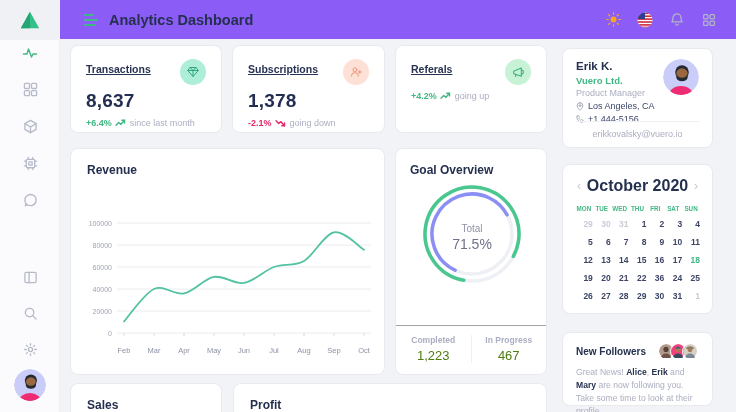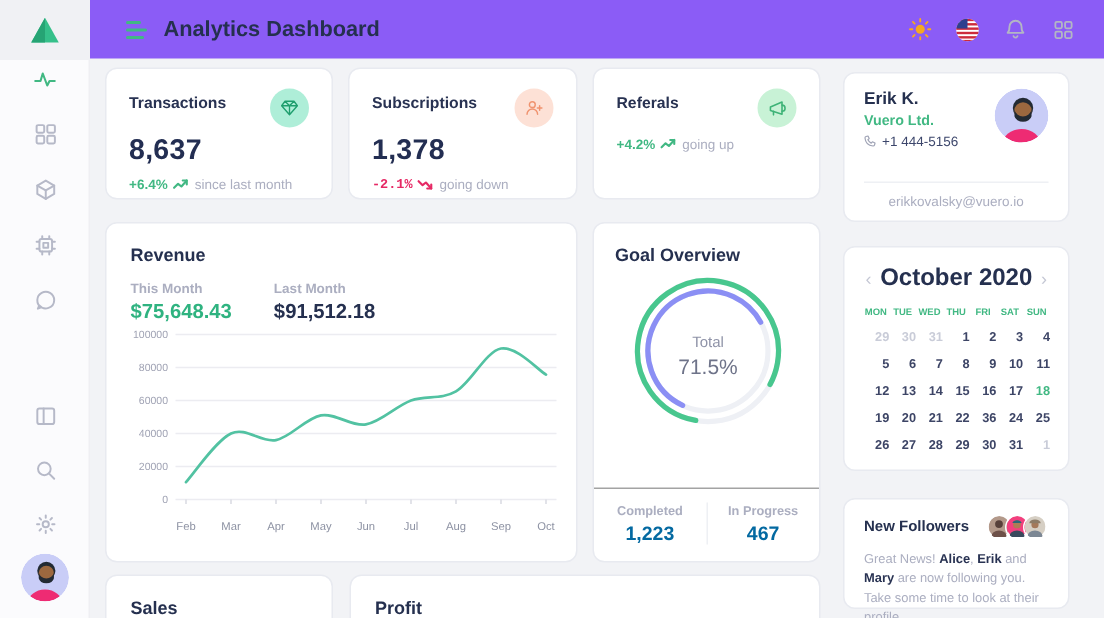--- a/index.html
+++ b/index.html
@@ -26,26 +26,26 @@
   .header-right { margin-left:auto; margin-right:19px; display:flex; align-items:center; gap:16px; }
   .hicon { width:16px; height:16px; display:flex; align-items:center; justify-content:center; cursor:pointer; }
   .hicon svg { stroke:#b3b6c4; fill:none; stroke-width:1.4; stroke-linecap:round; stroke-linejoin:round; }
 
   
   .card { position:absolute; background:#fff; border:1px solid #e8eaf0; border-radius:8px; }
 
   
   .stat { height:88px; top:45px; padding:13px 15px; }
   .stat-head { display:flex; align-items:flex-start; justify-content:space-between; }
-  .stat-label { font-size:10.5px; font-weight:700; color:#283252; padding-top:4px; }
+  .stat-label { font-size:10.5px; font-weight:700; color:#283252; padding-top:4px;text-decoration:underline; }
   .stat-bubble { width:26px; height:26px; border-radius:50%; display:flex; align-items:center; justify-content:center; }
   .stat-value { font-size:19px; font-weight:800; color:#232e52; margin-top:5px; letter-spacing:.2px; }
   .stat-foot { margin-top:6px; font-size:9px; color:#abaec0; display:flex; align-items:center; gap:4px; }
   .stat-delta { font-weight:700; display:flex; align-items:center; gap:3px; }
-  .stat-delta.up { color:#41b883; } .stat-delta.down { color:#e62965;font-family:Liberation Mono, monospace; }
+  .stat-delta.up { color:#41b883; } .stat-delta.down { color:#e62965; }
   .stat-delta svg { stroke:currentColor; fill:none; stroke-width:1.6; stroke-linecap:round; stroke-linejoin:round; }
   .stat-delta.down svg { transform:scaleY(-1); }
 
   
   .rev-card { left:70px; top:148px; width:315px; height:227px; padding:14px 16px; }
   .card-title { font-size:12px; font-weight:700; color:#25304f; }
   .rev-cols { display:flex; gap:28px; margin-top:10px; }
   .rev-col .lbl { font-size:9px; font-weight:600; color:#abaec0; }
   .rev-col .val { font-size:13.5px; font-weight:800; margin-top:3px; }
   .rev-col .val.green { color:#2fb380; } .rev-col .val.dark { color:#25304f; }
@@ -54,21 +54,21 @@
   
   .goal-card { left:395px; top:148px; width:152px; height:227px; padding:14px; }
   .gauge-wrap { position:absolute; left:21px; top:30px; }
   .gauge-center { position:absolute; left:0; top:74px; width:152px; text-align:center; pointer-events:none; }
   .gauge-center .t1 { font-size:10px; color:#8f93a8; }
   .gauge-center .t2 { font-size:14px; color:#6e7389; margin-top:2px; }
   .goal-foot { position:absolute; left:0; bottom:0; width:100%; border-top:1px solid #a3a3a3; display:flex; padding:9px 0 11px; }
   .goal-cell { flex:1; text-align:center; }
   .goal-cell:first-child { border-right:1px solid #eef0f4; }
   .goal-cell .lbl { font-size:8.5px; font-weight:600; color:#abaec0; }
-  .goal-cell .val { font-size:13px; font-weight:700; color:#0369a1; margin-top:3px; }
+  .goal-cell .val { font-size:13px; font-weight:400; color:#4d7c0f; margin-top:3px; }
 
   
   .profile-card { left:562px; top:48px; width:151px; height:100px; padding:11px 13px; }
   .pr-name { font-size:11.5px; font-weight:700; color:#25304f; }
   .pr-company { font-size:9.5px; font-weight:700; color:#41b883; margin-top:3px; }
   .pr-role { font-size:9px; color:#abaec0; margin-top:2px; }
   .pr-row { display:flex; align-items:center; gap:4px; margin-top:3px; font-size:9px; color:#3c466b; }
   .pr-row svg { stroke:#9fa3b5; fill:none; stroke-width:1.2; stroke-linecap:round; stroke-linejoin:round; }
   .pr-avatar { position:absolute; right:13px; top:10px; width:36px; height:36px; border-radius:50%; overflow:hidden; }
   .pr-div { position:absolute; left:13px; right:13px; top:72px; border-top:1px solid #eef0f4; }
@@ -317,30 +317,20 @@
           <polyline points="1,7 4,4 6.5,6 10.5,1.5"></polyline>
           <polyline points="7.5,1.5 10.5,1.5 10.5,4.5"></polyline>
         </svg>
     </span>
     <span>going up</span>
   </div>
 </div>
 
 <div class="card rev-card">
   <div class="card-title">Revenue</div>
-  <div class="rev-cols">
-    <div class="rev-col">
-      <div class="lbl">This Month</div>
-      <div class="val green">$75,648.43</div>
-    </div>
-    <div class="rev-col">
-      <div class="lbl">Last Month</div>
-      <div class="val dark">$91,512.18</div>
-    </div>
-  </div>
   <svg id="revchart" class="rev-chart" width="298" height="150" viewBox="0 0 298 150">
       <line x1="38" y1="118" x2="292" y2="118" stroke="#ececf1" stroke-width="1"></line>
       <text x="33" y="120.5" text-anchor="end" font-size="7" fill="#a0a3b4" class="chart-txt">0</text>
       <line x1="38" y1="96" x2="292" y2="96" stroke="#ececf1" stroke-width="1"></line>
       <text x="33" y="98.5" text-anchor="end" font-size="7" fill="#a0a3b4" class="chart-txt">20000</text>
       <line x1="38" y1="74" x2="292" y2="74" stroke="#ececf1" stroke-width="1"></line>
       <text x="33" y="76.5" text-anchor="end" font-size="7" fill="#a0a3b4" class="chart-txt">40000</text>
       <line x1="38" y1="52" x2="292" y2="52" stroke="#ececf1" stroke-width="1"></line>
       <text x="33" y="54.5" text-anchor="end" font-size="7" fill="#a0a3b4" class="chart-txt">60000</text>
       <line x1="38" y1="30" x2="292" y2="30" stroke="#ececf1" stroke-width="1"></line>
@@ -389,20 +379,28 @@
     <div class="goal-cell">
       <div class="lbl">In Progress</div>
       <div class="val">467</div>
     </div>
   </div>
 </div>
 
 <div class="card profile-card">
   <div class="pr-name">Erik K.</div>
   <div class="pr-company">Vuero Ltd.</div>
+  <div class="pr-role">Product Manager</div>
+  <div class="pr-row">
+    <svg width="8" height="9" viewBox="0 0 10 12">
+        <path d="M5 1 a3.8 3.8 0 0 1 3.8 3.8 C8.8 7.6 5 11 5 11 S1.2 7.6 1.2 4.8 A3.8 3.8 0 0 1 5 1 Z"></path>
+        <circle cx="5" cy="4.8" r="1.3"></circle>
+      </svg>
+    <span>Los Angeles, CA</span>
+  </div>
   <div class="pr-row">
     <svg width="8" height="8" viewBox="0 0 12 12">
         <path d="M2 1.5 L4 1 L5.2 3.6 L3.9 4.8 A7 7 0 0 0 7.2 8.1 L8.4 6.8 L11 8 L10.5 10 A1.5 1.5 0 0 1 9 11 C4.5 10.6 1.4 7.5 1 3 A1.5 1.5 0 0 1 2 1.5 Z"></path>
       </svg>
     <span>+1 444-5156</span>
   </div>
   <div class="pr-avatar">
     <svg width="36" height="36" viewBox="0 0 36 36">
       <clipPath id="cpb">
           <circle cx="18" cy="18" r="18"></circle>

